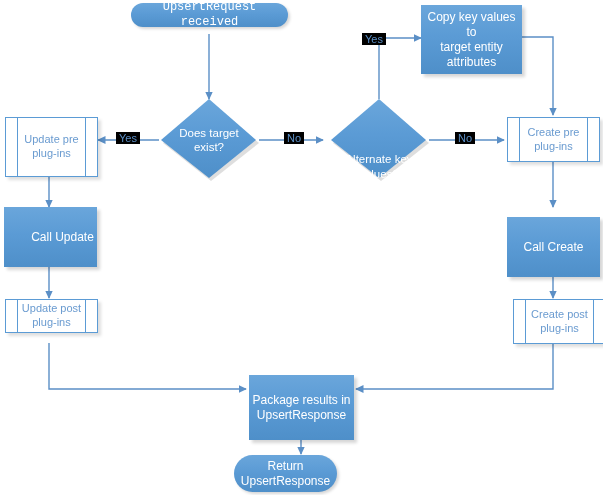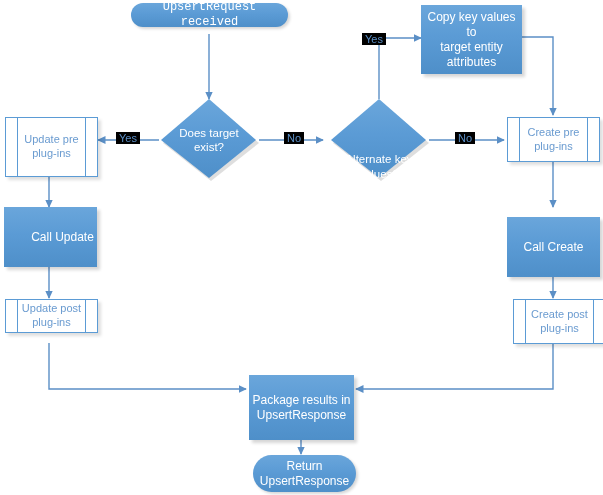--- a/index.html
+++ b/index.html
@@ -227,21 +227,21 @@
     </span>
   </div>
 
   <div class="node n-process" style="left:249px; top:357px; width:105px; height:65px;margin-top:18px;">
     <span>
       <span>Package results in</span><br>
       <span>UpsertResponse</span>
     </span>
   </div>
 
-  <div class="node n-terminator" style="left:253px; top:455px; width:103px; height:37px;">
+  <div class="node n-terminator" style="left:234px; top:455px; width:103px; height:37px;">
     <span>
       <span>Return</span><br>
       <span>UpsertResponse</span>
     </span>
   </div>
 
   <div class="edge-label" style="left:116px; top:132px;">Yes</div>
 
   <div class="edge-label" style="left:284px; top:132px;">No</div>
 

